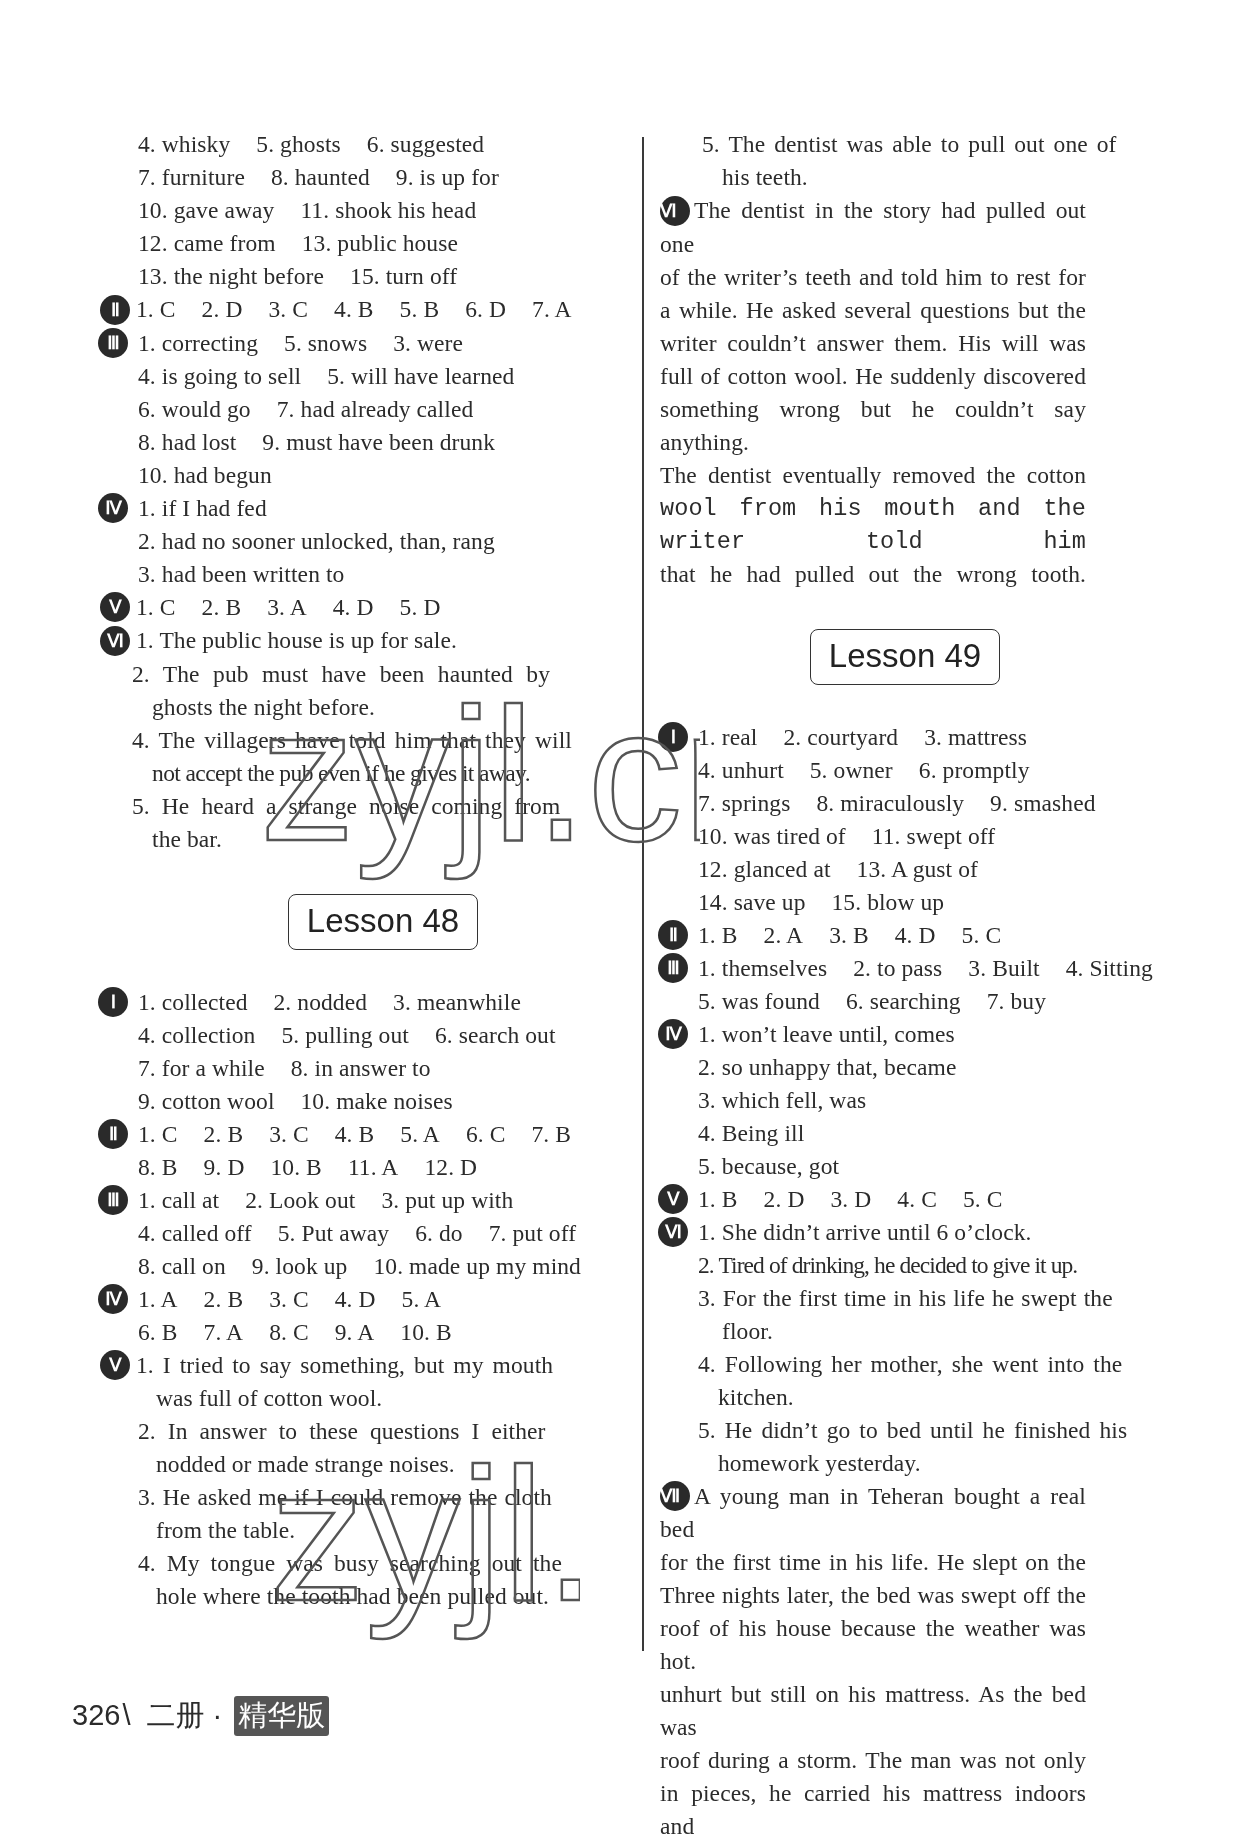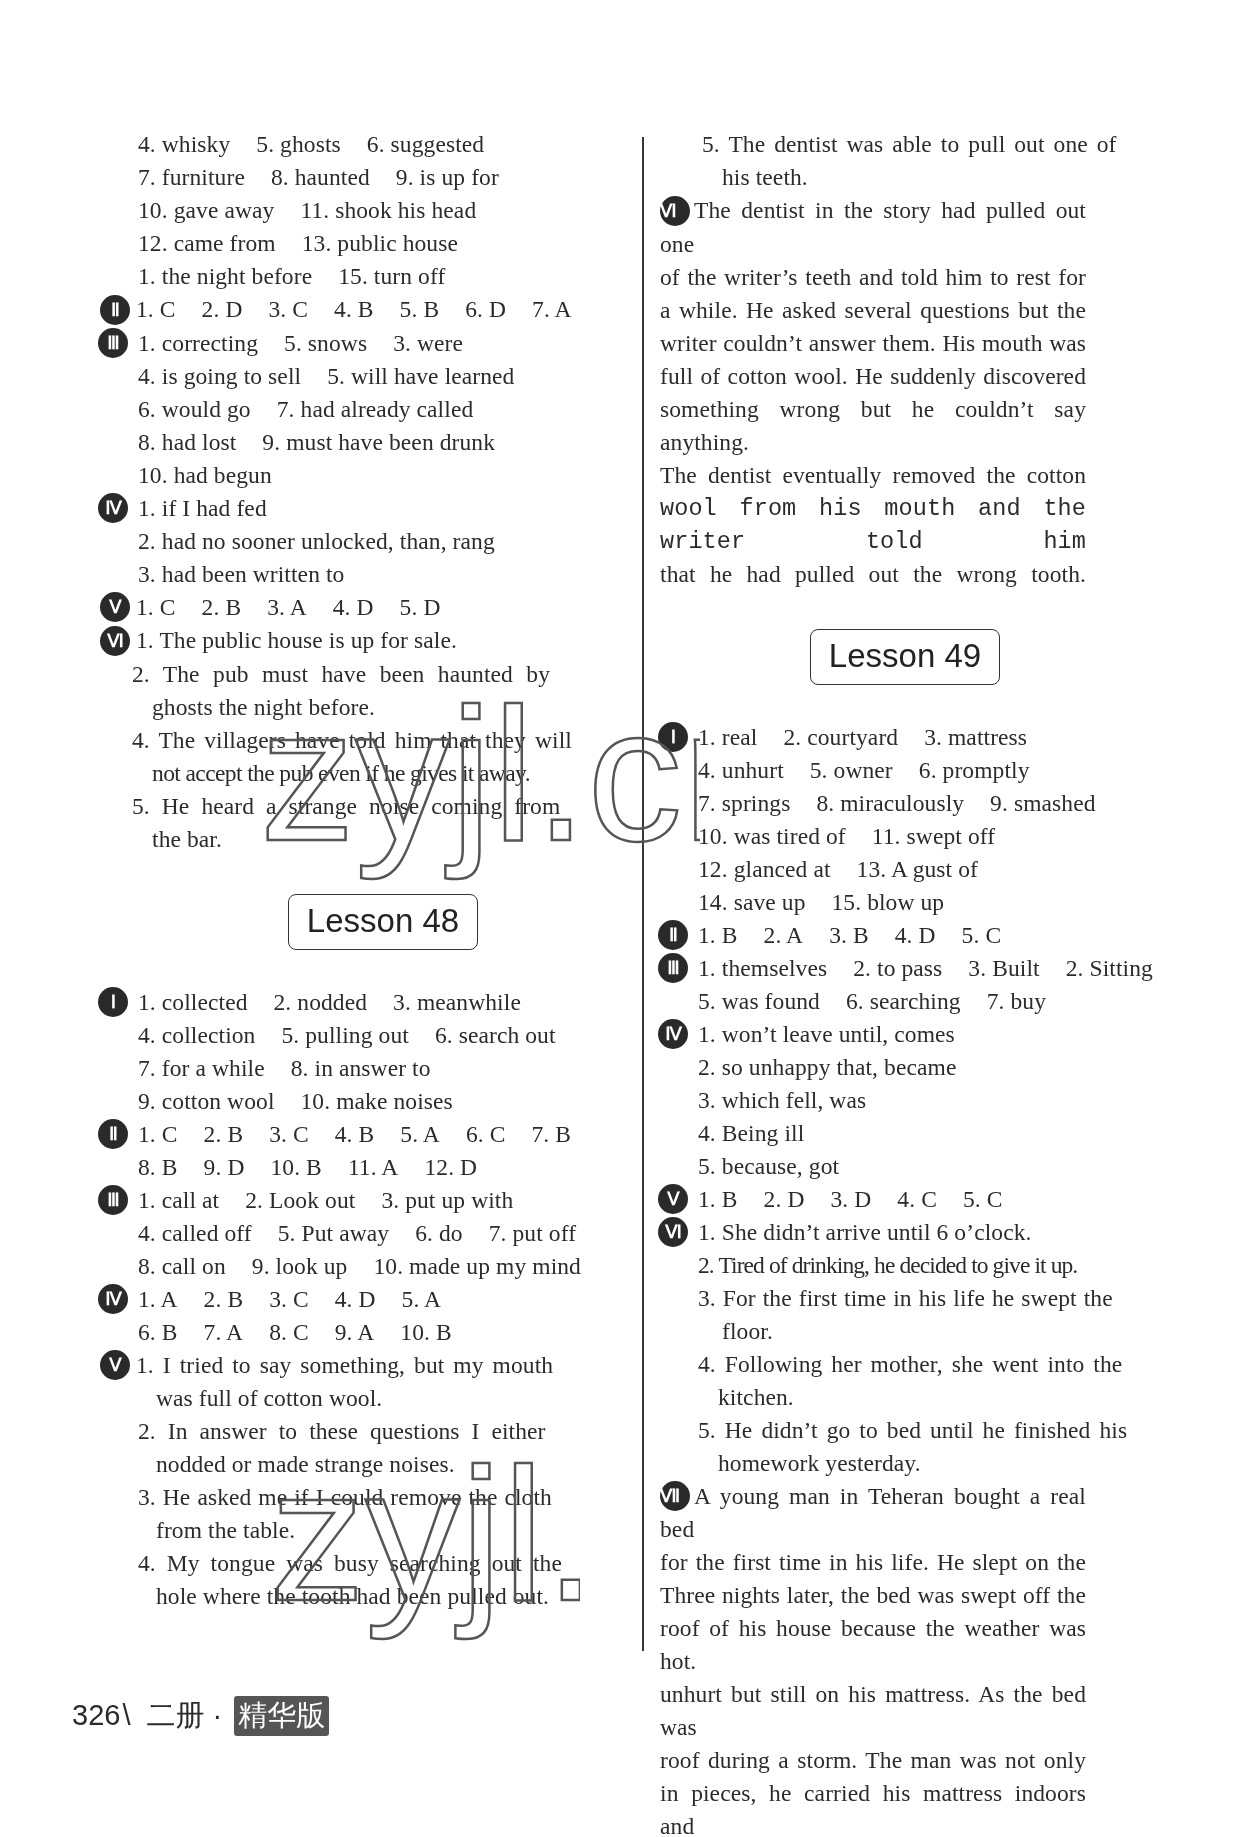--- a/index.html
+++ b/index.html
@@ -52,21 +52,21 @@
 <body>
 
 <div class="page">
 
   <div class="col col-left" id="left-col">
     <div id="l-cont">
         <div class="line" style="padding-left: 0px;"><span class="item">4. whisky</span><span class="item">5. ghosts</span><span class="item">6. suggested</span></div>
         <div class="line" style="padding-left: 0px;"><span class="item">7. furniture</span><span class="item">8. haunted</span><span class="item">9. is up for</span></div>
         <div class="line" style="padding-left: 0px;"><span class="item">10. gave away</span><span class="item">11. shook his head</span></div>
         <div class="line" style="padding-left: 0px;"><span class="item">12. came from</span><span class="item">13. public house</span></div>
-        <div class="line" style="padding-left: 0px;"><span class="item">1. the night before</span><span class="item">15. turn off</span></div>
+        <div class="line" style="padding-left: 0px;"><span class="item">13. the night before</span><span class="item">15. turn off</span></div>
       </div>
 
     <div class="line" style="margin-left:-38px">
       <span class="badge">Ⅱ</span><span id="l-sec2"><span class="item">1. C</span><span class="item">2. D</span><span class="item">3. C</span><span class="item">4. B</span><span class="item">5. B</span><span class="item">6. D</span><span class="item">7. A</span></span>
     </div>
 
     <div id="l-sec3">
         <div class="line" style="padding-left: 0px;"><span class="badge badge-abs" style="left: -40px;">Ⅲ</span><span class="item">1. correcting</span><span class="item">5. snows</span><span class="item">3. were</span></div>
         <div class="line" style="padding-left: 0px;"><span class="item">4. is going to sell</span><span class="item">5. will have learned</span></div>
         <div class="line" style="padding-left: 0px;"><span class="item">6. would go</span><span class="item">7. had already called</span></div>
@@ -132,21 +132,21 @@
   <div class="divider"></div>
 
   <div class="col col-right">
     <div class="line" style="padding-left:42px;word-spacing:3px">5. The dentist was able to pull out one of</div>
     <div class="line" style="padding-left:62px">his teeth.</div>
 
     <div id="r-sec6">
         <div class="line" style="text-align: justify; text-align-last: justify; white-space: normal; width: 426px;"><span class="badge" style="margin-right: 4px;">Ⅵ</span><span>The dentist in the story had pulled out one</span></div>
         <div class="line" style="text-align: justify; text-align-last: justify; white-space: normal; width: 426px;"><span>of the writer’s teeth and told him to rest for</span></div>
         <div class="line" style="text-align: justify; text-align-last: justify; white-space: normal; width: 426px;"><span>a while. He asked several questions but the</span></div>
-        <div class="line" style="text-align: justify; text-align-last: justify; white-space: normal; width: 426px;"><span>writer couldn’t answer them. His mouth was</span></div>
+        <div class="line" style="text-align: justify; text-align-last: justify; white-space: normal; width: 426px;"><span>writer couldn’t answer them. His will was</span></div>
         <div class="line" style="text-align: justify; text-align-last: justify; white-space: normal; width: 426px;"><span>full of cotton wool. He suddenly discovered</span></div>
         <div class="line" style="text-align: justify; text-align-last: justify; white-space: normal; width: 426px;"><span>something wrong but he couldn’t say anything.</span></div>
         <div class="line" style="text-align: justify; text-align-last: justify; white-space: normal; width: 426px;"><span>The dentist eventually removed the cotton</span></div>
         <div class="line" style="text-align: justify; text-align-last: justify; white-space: normal; width: 426px; font-family: Liberation Mono, monospace;"><span>wool from his mouth and the writer told him</span></div>
         <div class="line" style="text-align: justify; text-align-last: justify; white-space: normal; width: 426px;"><span>that he had pulled out the wrong tooth.</span></div>
       </div>
 
     <div class="lesson-box-wrap">
       <span class="lesson-box">Lesson 49</span>
     </div>
@@ -158,21 +158,21 @@
         <div class="line" style="padding-left: 38px;"><span class="item">10. was tired of</span><span class="item">11. swept off</span></div>
         <div class="line" style="padding-left: 38px;"><span class="item">12. glanced at</span><span class="item">13. A gust of</span></div>
         <div class="line" style="padding-left: 38px;"><span class="item">14. save up</span><span class="item">15. blow up</span></div>
       </div>
 
     <div class="line" style="padding-left:38px">
       <span class="badge badge-abs" style="left:-2px">Ⅱ</span><span id="r49-sec2"><span class="item">1. B</span><span class="item">2. A</span><span class="item">3. B</span><span class="item">4. D</span><span class="item">5. C</span></span>
     </div>
 
     <div id="r49-sec3" style="letter-spacing:-0.5px">
-        <div class="line" style="padding-left: 38px;"><span class="badge badge-abs" style="left: -2px;">Ⅲ</span><span class="item">1. themselves</span><span class="item">2. to pass</span><span class="item">3. Built</span><span class="item">2. Sitting</span></div>
+        <div class="line" style="padding-left: 38px;"><span class="badge badge-abs" style="left: -2px;">Ⅲ</span><span class="item">1. themselves</span><span class="item">2. to pass</span><span class="item">3. Built</span><span class="item">4. Sitting</span></div>
         <div class="line" style="padding-left: 38px;"><span class="item">5. was found</span><span class="item">6. searching</span><span class="item">7. buy</span></div>
       </div>
     <div id="r49-sec4">
         <div class="line" style="padding-left: 38px;"><span class="badge badge-abs" style="left: -2px;">Ⅳ</span><span>1. won’t leave until, comes</span></div>
         <div class="line" style="padding-left: 38px;"><span>2. so unhappy that, became</span></div>
         <div class="line" style="padding-left: 38px;"><span>3. which fell, was</span></div>
         <div class="line" style="padding-left: 38px;"><span>4. Being ill</span></div>
         <div class="line" style="padding-left: 38px;"><span>5. because, got</span></div>
       </div>
 

